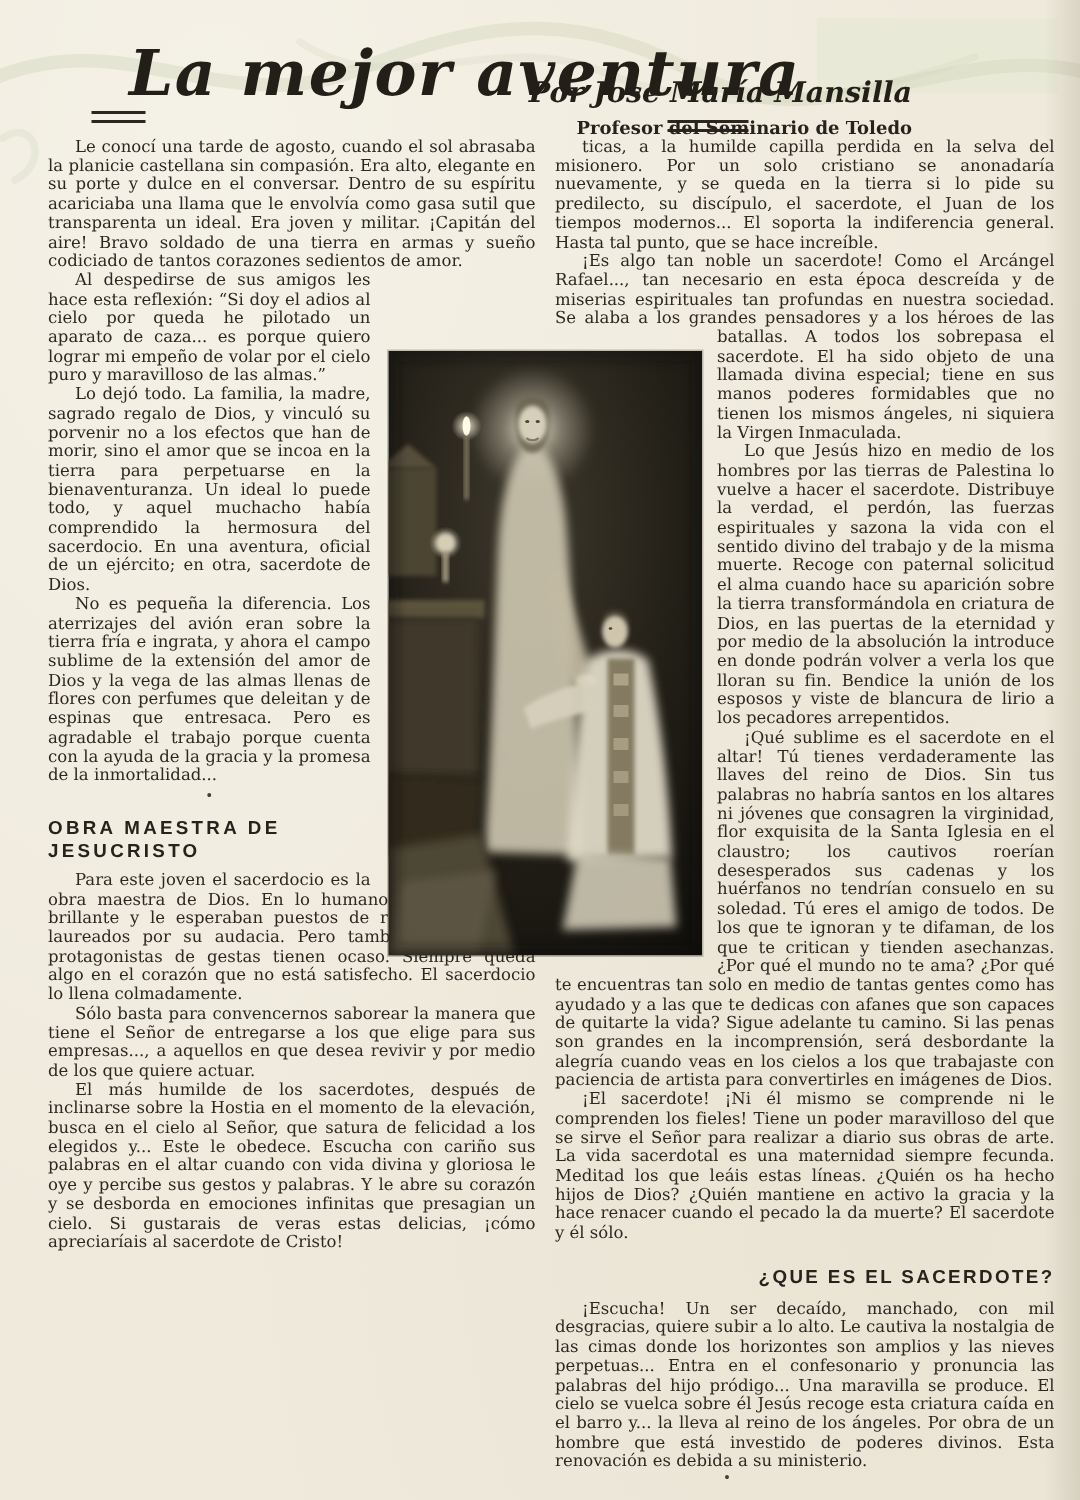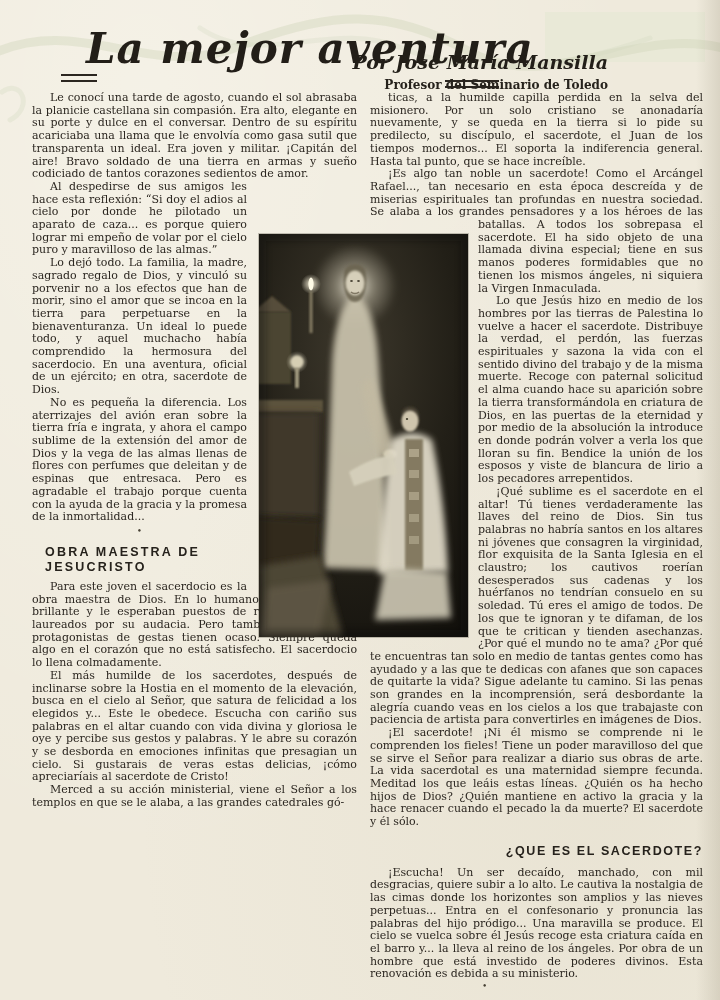--- a/index.html
+++ b/index.html
@@ -29,21 +29,21 @@
   .byline-role{position:absolute;right:16px;top:60px;font-weight:bold;font-size:12px;color:#26221c;}
 
   
   .cols{position:absolute;left:32px;top:92px;width:671px;display:flex;gap:13px;}
   .col{width:325px;}
   .col.right{width:333px;}
   p{margin:0;font-size:11px;line-height:12.7px;text-align:justify;text-indent:18px;}
   .cut-r{float:right;width:110px;height:400px;}
   .cut-l{float:left;width:108px;height:477px;shape-outside:inset(54px 0 0 0);}
   h2{font-family:"Liberation Sans","DejaVu Sans",sans-serif;font-weight:bold;color:#26221c;
-     font-size:12.5px;line-height:15px;letter-spacing:2.2px;margin:8px 13px 6px;}
+     font-size:12.5px;line-height:15px;letter-spacing:2.2px;margin:8px 0 6px;}
   .col.right h2{margin:15px 0 8px;letter-spacing:1.6px;text-align:right;}
   .sec-dot{text-align:center;font-size:9px;line-height:11px;color:#464034;margin:2px 0;}
   .end-dot{position:absolute;left:482px;top:981px;font-size:9px;color:#464034;}
 
   
   .photo{position:absolute;left:259px;top:234px;width:209px;height:403px;margin:0;
     box-shadow:0 0 0 1px rgba(40,35,25,.25);}
 </style>
 </head>
 <body>
@@ -65,28 +65,28 @@
     <span class="dbl dbl-right"></span>
     <div class="byline">Por José María Mansilla</div>
     <div class="byline-role">Profesor del Seminario de Toledo</div>
   </header>
 
   <main class="cols">
 
     <section class="col left">
       <p>Le conocí una tarde de agosto, cuando el sol abrasaba la planicie castellana sin compasión. Era alto, elegante en su porte y dulce en el conversar. Dentro de su espíritu acariciaba una llama que le envolvía como gasa sutil que transparenta un ideal. Era joven y militar. ¡Capitán del aire! Bravo soldado de una tierra en armas y sueño codiciado de tantos corazones sedientos de amor.</p>
       <div class="cut-r"></div>
-      <p>Al despedirse de sus amigos les hace esta reflexión: “Si doy el adios al cielo por donde he pilotado un aparato de caza... es porque quiero lograr mi empeño de volar por el cielo puro y maravilloso de las almas.”</p>
+      <p>Al despedirse de sus amigos les hace esta reflexión: “Si doy el adios al cielo por queda he pilotado un aparato de caza... es porque quiero lograr mi empeño de volar por el cielo puro y maravilloso de las almas.”</p>
       <p>Lo dejó todo. La familia, la madre, sagrado regalo de Dios, y vinculó su porvenir no a los efectos que han de morir, sino el amor que se incoa en la tierra para perpetuarse en la bienaventuranza. Un ideal lo puede todo, y aquel muchacho había comprendido la hermosura del sacerdocio. En una aventura, oficial de un ejército; en otra, sacerdote de Dios.</p>
       <p>No es pequeña la diferencia. Los aterrizajes del avión eran sobre la tierra fría e ingrata, y ahora el campo sublime de la extensión del amor de Dios y la vega de las almas llenas de flores con perfumes que deleitan y de espinas que entresaca. Pero es agradable el trabajo porque cuenta con la ayuda de la gracia y la promesa de la inmortalidad...</p>
       <div class="sec-dot">•</div>
       <h2>OBRA MAESTRA DE JESUCRISTO</h2>
       <p>Para este joven el sacerdocio es la obra maestra de Dios. En lo humano, su carrera era brillante y le esperaban puestos de relieve y premios laureados por su audacia. Pero también los heroicos protagonistas de gestas tienen ocaso. Siempre queda algo en el corazón que no está satisfecho. El sacerdocio lo llena colmadamente.</p>
+      <p>Sólo basta para convencernos saborear la manera que tiene el Señor de entregarse a los que elige para sus empresas..., a aquellos en que desea revivir y por medio de los que quiere actuar.</p>
       <p>El más humilde de los sacerdotes, después de inclinarse sobre la Hostia en el momento de la elevación, busca en el cielo al Señor, que satura de felicidad a los elegidos y... Este le obedece. Escucha con cariño sus palabras en el altar cuando con vida divina y gloriosa le oye y percibe sus gestos y palabras. Y le abre su corazón y se desborda en emociones infinitas que presagian un cielo. Si gustarais de veras estas delicias, ¡cómo apreciaríais al sacerdote de Cristo!</p>
-      <p>Merced a su acción ministerial, viene el Señor a los templos en que se le alaba, a las grandes catedrales gó-</p>
     </section>
 
     <section class="col right">
       <p>ticas, a la humilde capilla perdida en la selva del misionero. Por un solo cristiano se anonadaría nuevamente, y se queda en la tierra si lo pide su predilecto, su discípulo, el sacerdote, el Juan de los tiempos modernos... El soporta la indiferencia general. Hasta tal punto, que se hace increíble.</p>
       <div class="cut-l"></div>
       <p>¡Es algo tan noble un sacerdote! Como el Arcángel Rafael..., tan necesario en esta época descreída y de miserias espirituales tan profundas en nuestra sociedad. Se alaba a los grandes pensadores y a los héroes de las batallas. A todos los sobrepasa el sacerdote. El ha sido objeto de una llamada divina especial; tiene en sus manos poderes formidables que no tienen los mismos ángeles, ni siquiera la Virgen Inmaculada.</p>
       <p>Lo que Jesús hizo en medio de los hombres por las tierras de Palestina lo vuelve a hacer el sacerdote. Distribuye la verdad, el perdón, las fuerzas espirituales y sazona la vida con el sentido divino del trabajo y de la misma muerte. Recoge con paternal solicitud el alma cuando hace su aparición sobre la tierra transformándola en criatura de Dios, en las puertas de la eternidad y por medio de la absolución la introduce en donde podrán volver a verla los que lloran su fin. Bendice la unión de los esposos y viste de blancura de lirio a los pecadores arrepentidos.</p>
       <p>¡Qué sublime es el sacerdote en el altar! Tú tienes verdaderamente las llaves del reino de Dios. Sin tus palabras no habría santos en los altares ni jóvenes que consagren la virginidad, flor exquisita de la Santa Iglesia en el claustro; los cautivos roerían desesperados sus cadenas y los huérfanos no tendrían consuelo en su soledad. Tú eres el amigo de todos. De los que te ignoran y te difaman, de los que te critican y tienden asechanzas. ¿Por qué el mundo no te ama? ¿Por qué te encuentras tan solo en medio de tantas gentes como has ayudado y a las que te dedicas con afanes que son capaces de quitarte la vida? Sigue adelante tu camino. Si las penas son grandes en la incomprensión, será desbordante la alegría cuando veas en los cielos a los que trabajaste con paciencia de artista para convertirles en imágenes de Dios.</p>
       <p>¡El sacerdote! ¡Ni él mismo se comprende ni le comprenden los fieles! Tiene un poder maravilloso del que se sirve el Señor para realizar a diario sus obras de arte. La vida sacerdotal es una maternidad siempre fecunda. Meditad los que leáis estas líneas. ¿Quién os ha hecho hijos de Dios? ¿Quién mantiene en activo la gracia y la hace renacer cuando el pecado la da muerte? El sacerdote y él sólo.</p>
       <h2>¿QUE ES EL SACERDOTE?</h2>

